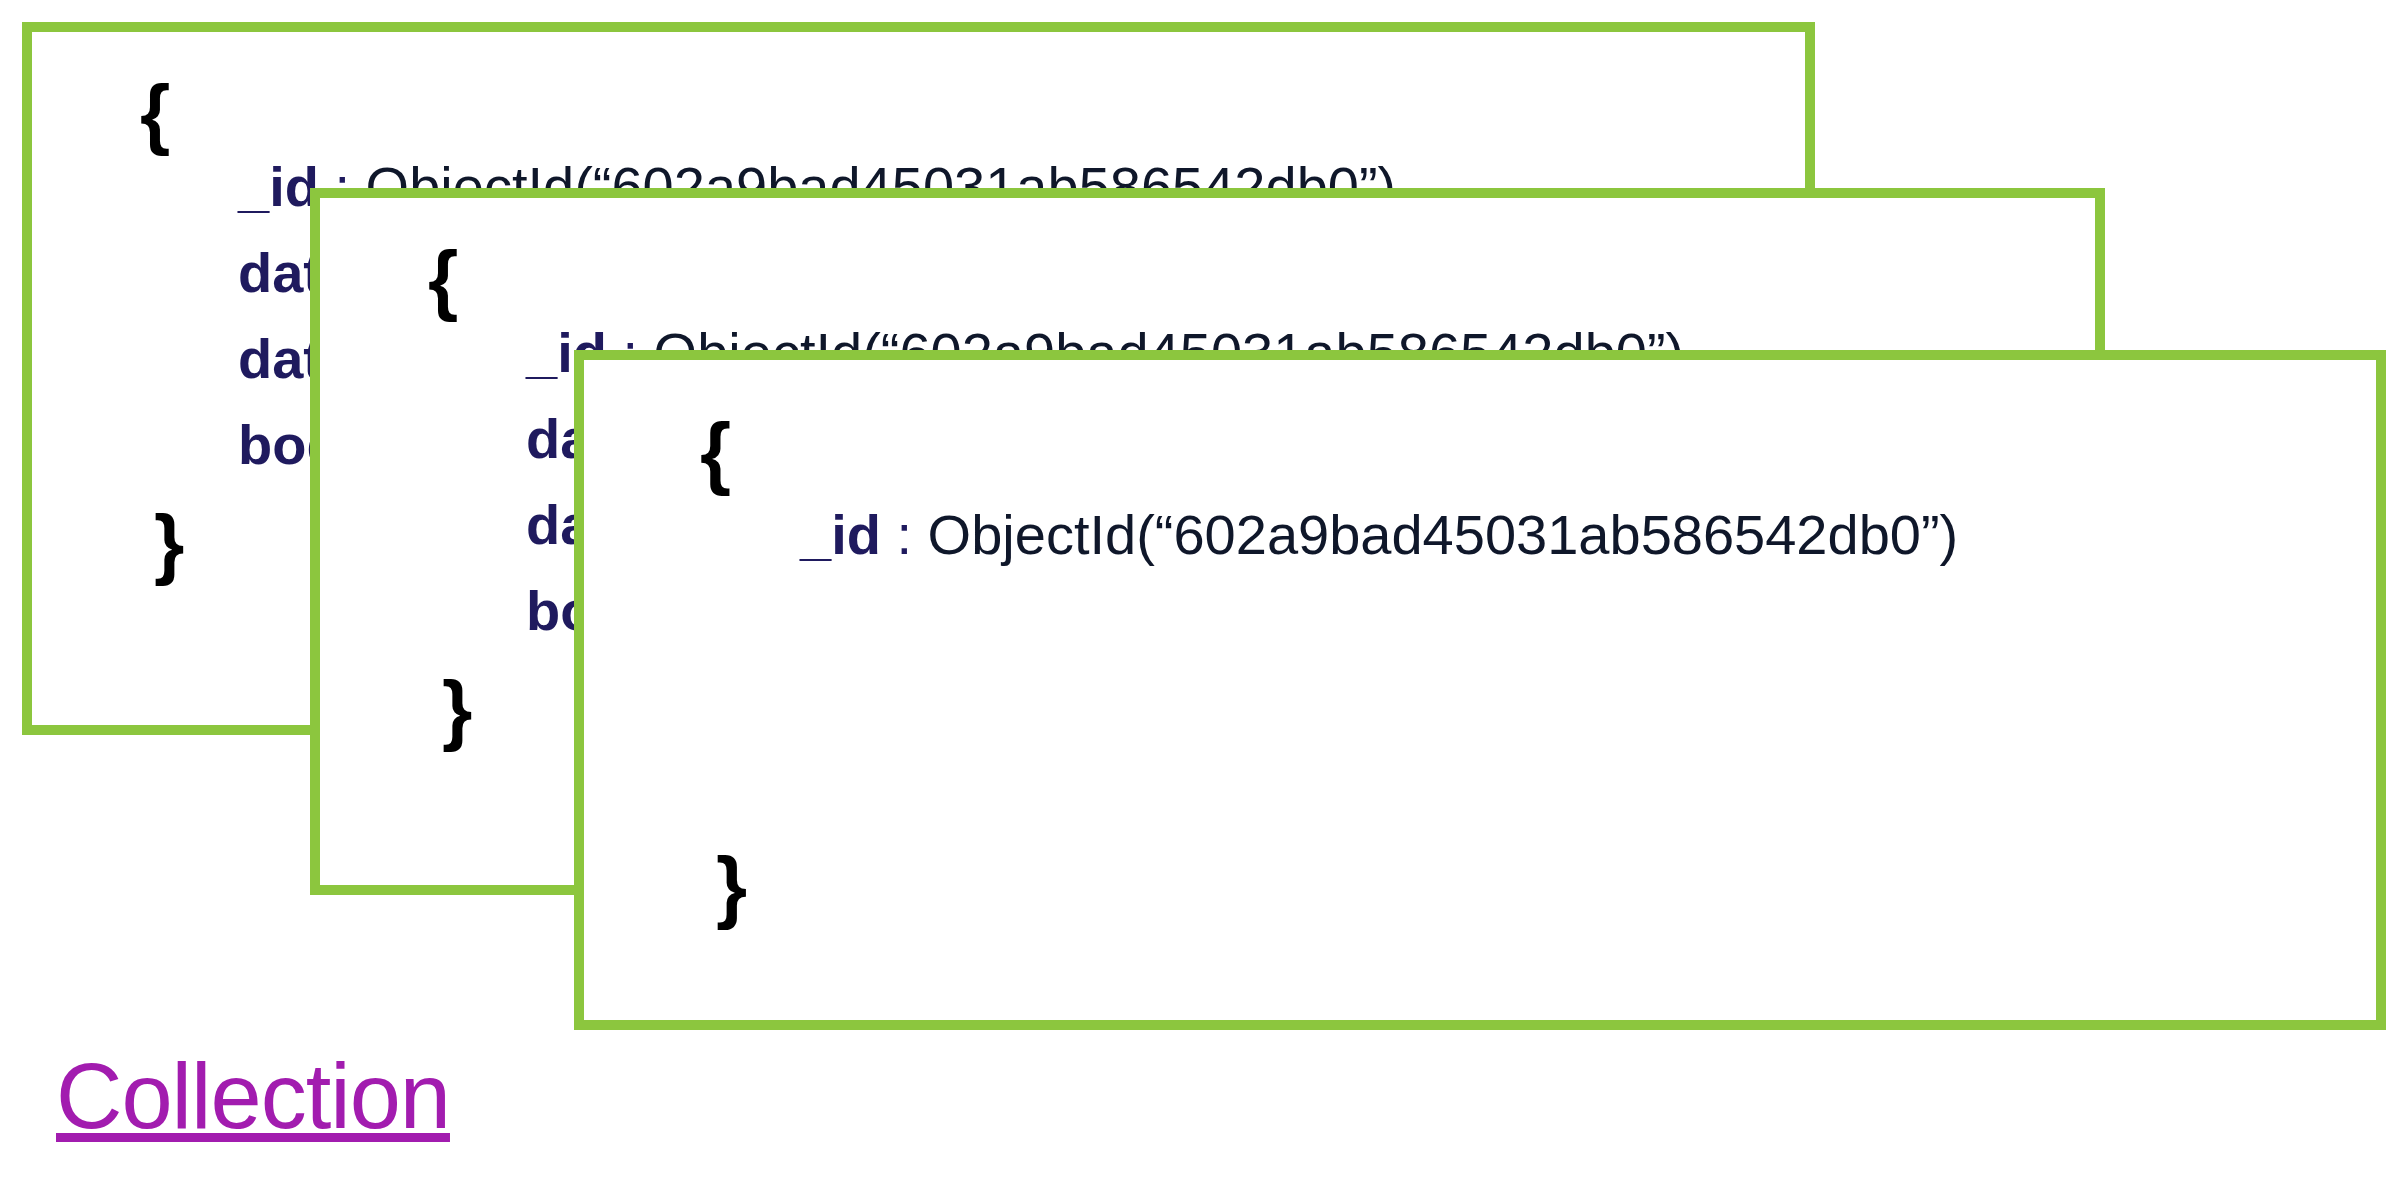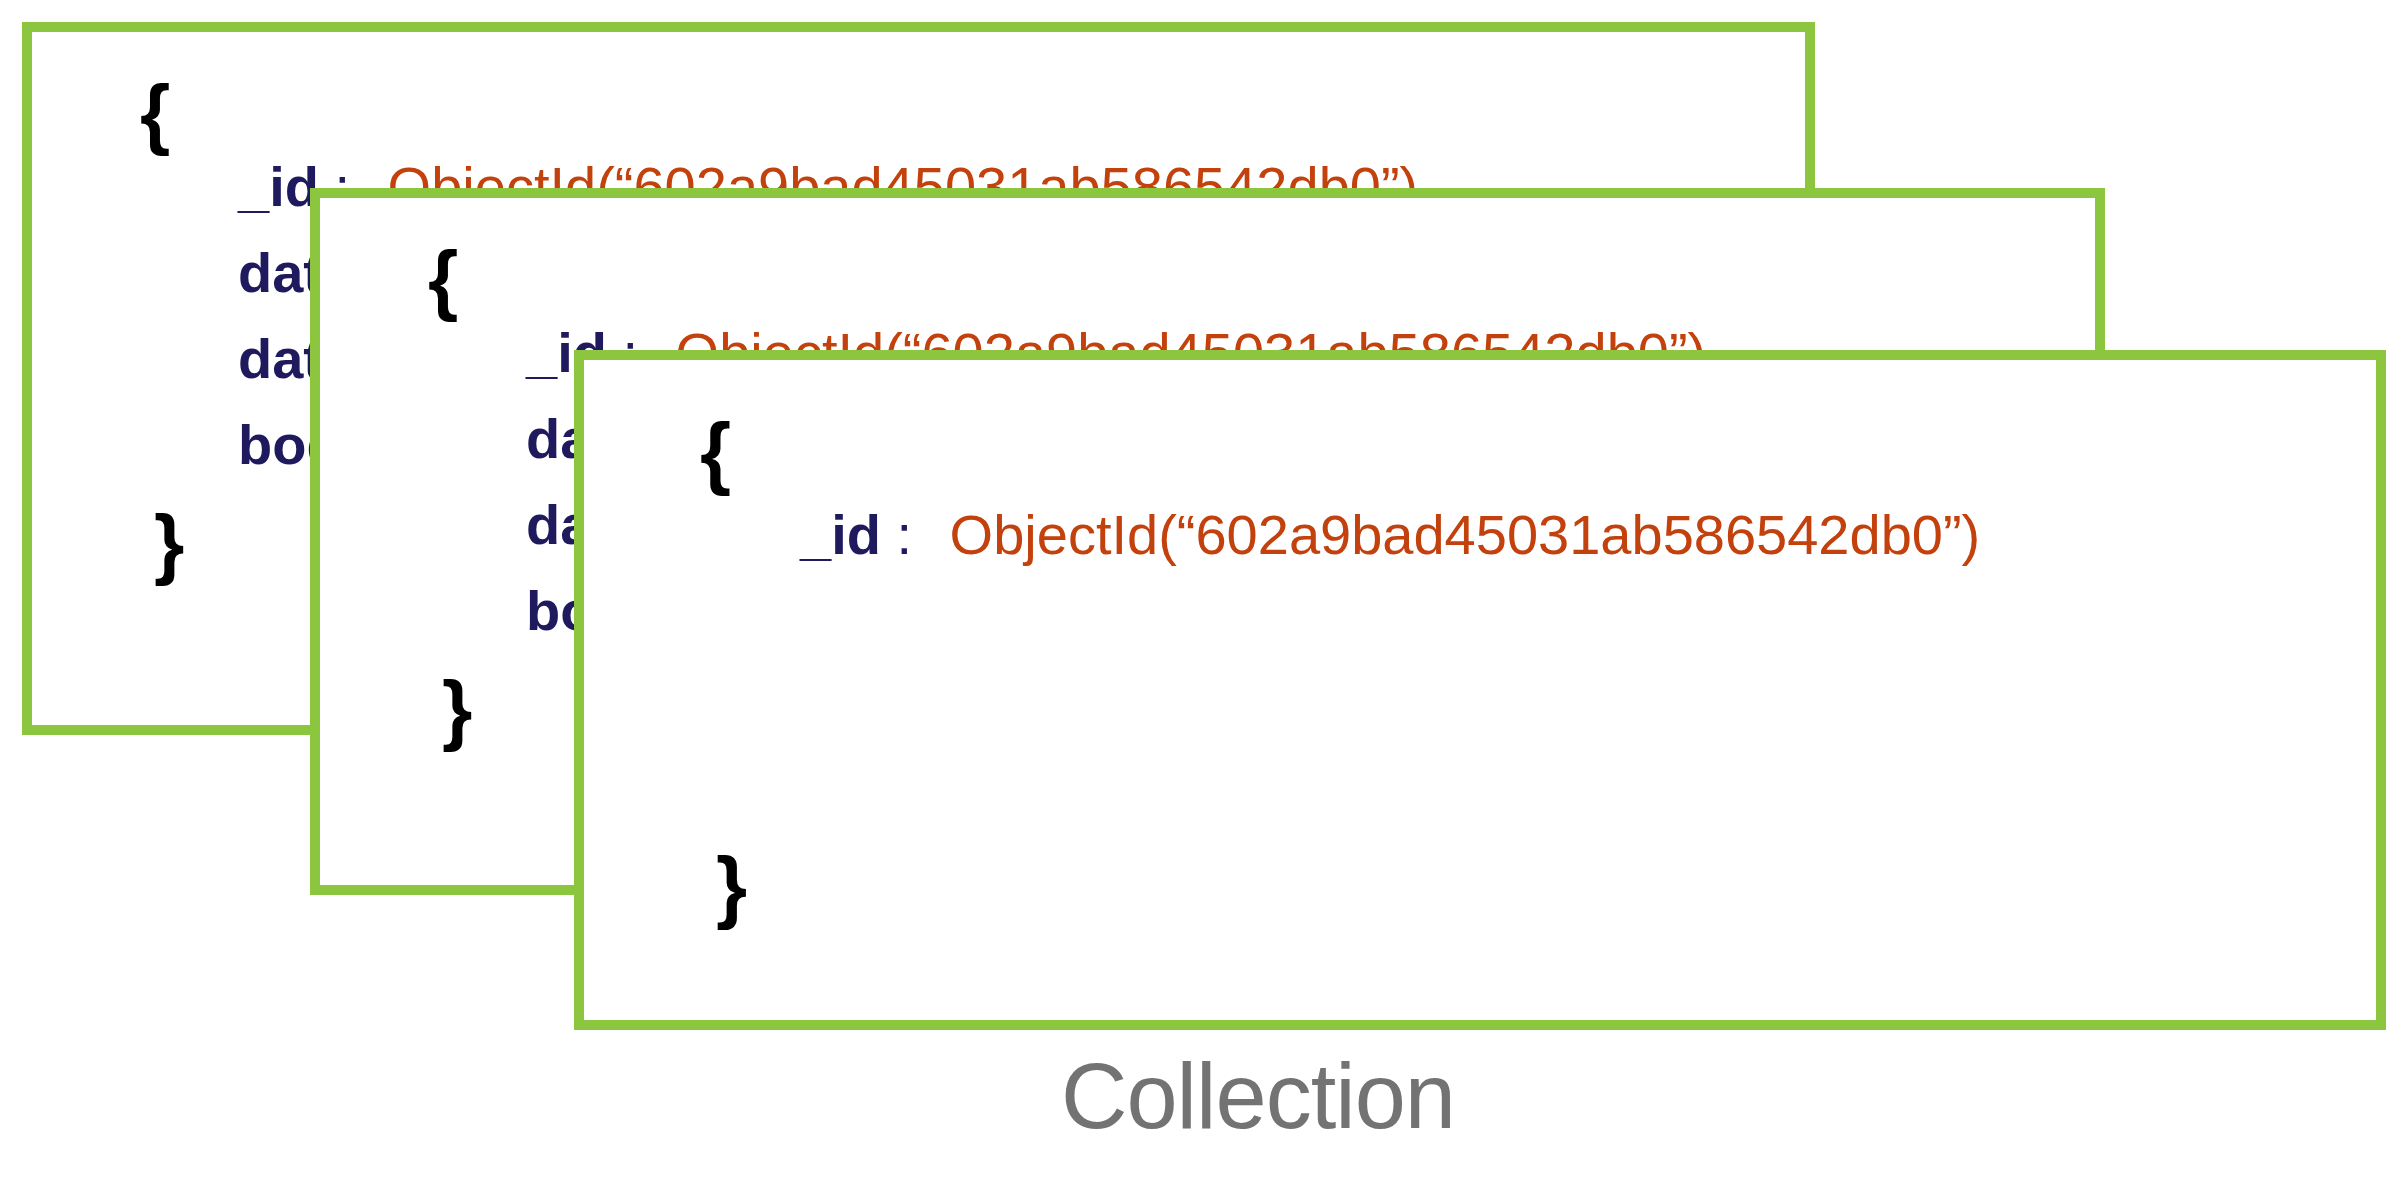--- a/index.html
+++ b/index.html
@@ -59,34 +59,34 @@
   #doc-card-3 .fields { left: 216px; top: 132px; }
 
   .field-line {
     font-size: 56px;
     line-height: 86px;
     white-space: pre;
     color: #1F1A5E;
   }
   .field-key   { color: #1F1A5E; font-weight: bold; }
   .field-colon { color: #1F1A5E; }
-  .field-val   { color: #c2410c; margin-left: 22px; }
+  .field-val   { color: #0f172a; }
 
   
   #collection-label {
     position: absolute;
     left: 0;
     top: 1046px;
     width: 2404px;
-    text-align: center;
-    color: #737373;
+    color: #a21caf;
     font-size: 92px;
     line-height: 1.1;
     letter-spacing: -1px;
     z-index: 4;
+    text-decoration: underline;
   }
   
   #collection-label > span {
     position: relative;
     left: 56px;
   }
 </style>
 </head>
 <body>
 

